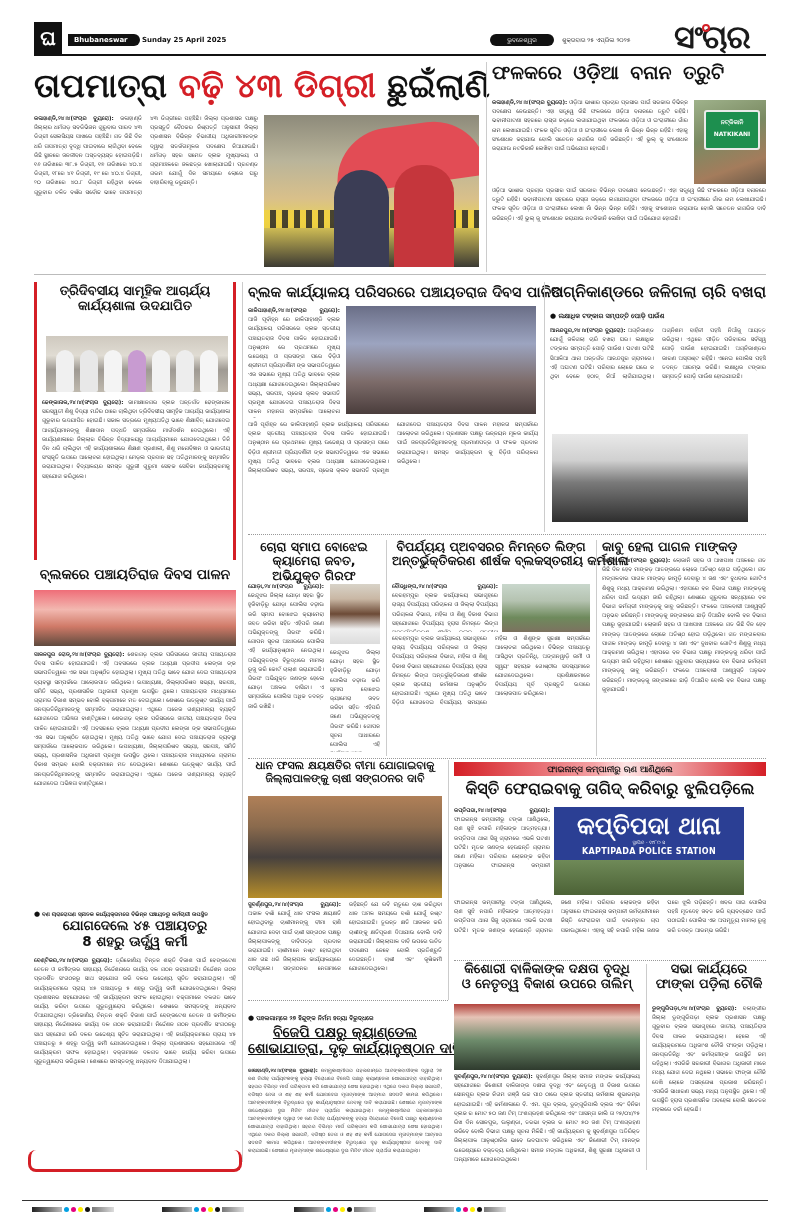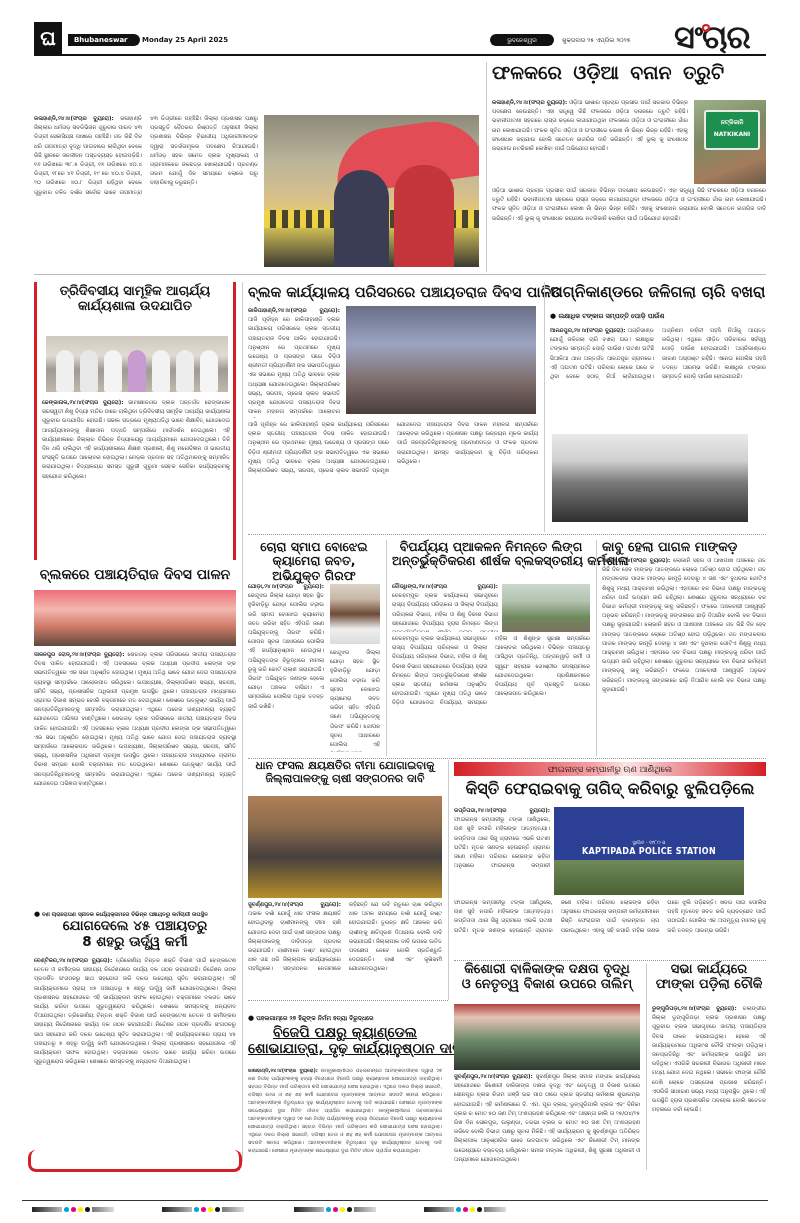--- a/index.html
+++ b/index.html
@@ -51,44 +51,49 @@
   .ph-block { background: linear-gradient(180deg,#ef6d78 0%,#f2b8b0 35%,#d07a68 65%,#5e4a3e 100%); }
   .ph-farm { background: linear-gradient(180deg,#b08058 0%,#8a6a4d 30%,#46403d 60%,#b78e2a 100%); }
   .ph-police { background: linear-gradient(180deg,#2b3f94 0%,#2b3f94 60%,#6f8a58 60%,#4c6236 100%); }
   .ph-police .sign-od { position:absolute; left:0; top:4px; width:100%; text-align:center; color:#fff; font-weight:bold; font-size:24px; line-height:30px; font-family: "DejaVu Serif", serif; }
   .ph-police .sign-en { position:absolute; left:0; top:40px; width:100%; text-align:center; color:#fff; font-weight:bold; font-size:8px; letter-spacing:.3px; }
   .ph-police .sign-sub { position:absolute; left:0; top:32px; width:100%; text-align:center; color:#fff; font-size:5px; }
   .ph-class { background: linear-gradient(180deg,#b3433d 0%,#e6c3b6 20%,#6d8b6b 55%,#2f3b2e 100%); }
 
   .red-box { position:absolute; border:3px solid #d41f26; border-radius:8px; }
 
-  .banner-red { position:absolute; background: linear-gradient(90deg,#d41f26 0%,#f5a2a5 45%,#fde4e4 55%,#d41f26 100%); color:#111; font-weight:normal; text-align:center; }
+  .banner-red { position:absolute; background: linear-gradient(90deg,#d41f26 0%,#f5a2a5 45%,#fde4e4 55%,#d41f26 100%); color:#111; font-weight:bold; text-align:center; }
 
   
   .regline { position:absolute; left:22px; top:1200px; width:746px; height:1px; background:#333; }
   .regset { position:absolute; top:1207px; display:flex; align-items:center; gap:2px; }
   .regset .bar { width:30px; height:5px; background: linear-gradient(90deg,#222,#bbb); }
   .regset .dot { width:5px; height:5px; border-radius:50%; }
   .regset .bar2 { width:22px; height:5px; background: linear-gradient(90deg,#777,#ddd); }
 </style>
 </head>
 <body>
 
 <div class="page">
 
   <div class="masthead">
     <div class="page-no">ଘ</div>
     <div class="city-pill">Bhubaneswar</div>
-    <div class="date-en">Monday 25 April 2025</div>
+    <div class="date-en">Sunday 25 April 2025</div>
     <div class="city-pill-od">ଭୁବନେଶ୍ୱର</div>
     <div class="date-od">ଶୁକ୍ରବାର ୨୫ ଏପ୍ରିଲ ୨୦୨୫</div>
     <div class="logo">ସଂଚାର</div>
     <div class="logo-dot"></div>
   </div>
 
+  <div class="block" style="left:0; top:64px; width:445px; height:44px; font-size:33px; font-weight:bold; line-height:44px; white-space:nowrap;">
+    <span>ତାପମାତ୍ରା</span>
+    <span class="red">ବଢ଼ି ୪୩ ଡିଗ୍ରୀ</span>
+    <span>ଛୁଇଁଲାଣି</span>
+  </div>
 
   <div class="block body-text cols2" style="left:0; top:114px; width:224px; height:150px;">
     <b>କଳାହାଣ୍ଡି,୨୪।୪(ସଂଚାର ବ୍ୟୁରୋ):</b>
     <span>କଳାହାଣ୍ଡି ଜିଲ୍ଲାର ଧର୍ମଗଡ଼ ସବଡିଭିଜନ ଗୁରୁବାର ପାରଦ ୪୩ ଡିଗ୍ରୀ ସେଲସିୟସ ପାଖରେ ପହଞ୍ଚିଛି। ଗତ କିଛି ଦିନ ଧରି ତାପମାତ୍ରା ବୃଦ୍ଧି ପାଇବାରେ ଲାଗିଥିବା ବେଳେ କିଛି ସ୍ଥାନରେ ଜନଜୀବନ ଅସ୍ତବ୍ୟସ୍ତ ହୋଇପଡ଼ିଛି। ୧୬ ତାରିଖରେ ୩୮.୫ ଡିଗ୍ରୀ, ୧୭ ତାରିଖରେ ୪୦.୪ ଡିଗ୍ରୀ, ୧୮ରେ ୪୧ ଡିଗ୍ରୀ, ୧୯ ରେ ୪୦.୪ ଡିଗ୍ରୀ, ୨୦ ତାରିଖରେ ୪୦.୮ ଡିଗ୍ରୀ ରହିଥିବା ବେଳେ ଗୁରୁବାର ଚଳିତ ବର୍ଷର ସର୍ବୋଚ୍ଚ ଭାବେ ତାପମାତ୍ରା ୪୩ ଡିଗ୍ରୀରେ ପହଞ୍ଚିଛି। ଜିଲ୍ଲା ପ୍ରଶାସନ ପକ୍ଷରୁ ପ୍ରସ୍ତୁତି ବୈଠକର ନିଷ୍ପତ୍ତି ଅନୁସାରୀ ଜିଲ୍ଲା ପ୍ରଶାସନ ବିଭିନ୍ନ ବିଭାଗୀୟ ଅଧିକାରୀମାନଙ୍କ ଦ୍ୱାରା ସତର୍କତାମୂଳକ ପଦକ୍ଷେପ ନିଆଯାଉଛି। ଧର୍ମଗଡ଼ ସହର ସମେତ ବ୍ଲକ ମୁଖ୍ୟାଳୟ ଓ ଗ୍ରାମାଞ୍ଚଳରେ ଜଳଛତ୍ର ଖୋଲାଯାଇଛି। ପ୍ରଚଣ୍ଡ ଗରମ ଯୋଗୁଁ ଦିନ ସମୟରେ ଲୋକେ ଘରୁ ବାହାରିବାକୁ ଡରୁଛନ୍ତି।</span>
   </div>
 
   <div class="photo ph-heat" style="left:230px; top:115px; width:215px; height:152px;">
     <div class="rail"></div>
     <div class="umb"></div>
     <div class="p1"></div>
@@ -140,21 +145,21 @@
     <b>କାଳିପାହାଣ୍ଡି,୨୪।୪(ସଂଚାର ବ୍ୟୁରୋ):</b>
     <span>ଆଜି ପୂର୍ବାହ୍ନ ରେ କାଳିପାହାଣ୍ଡି ବ୍ଲକ କାର୍ଯ୍ୟାଳୟ ପରିସରରେ ବ୍ଲକ ସ୍ତରୀୟ ପଞ୍ଚାୟତରାଜ ଦିବସ ପାଳିତ ହୋଇଯାଇଛି। ଅନୁଷ୍ଠାନ ରେ ପ୍ରଥମରେ ମୁଖ୍ୟ ଉଦ୍ଦେଶ୍ୟ ଓ ପ୍ରସଙ୍ଗ ପରେ ବିଡ଼ିଓ ଶ୍ରୀମତୀ ପ୍ରିୟଦର୍ଶିନୀ ଙ୍କ ସଭାପତିତ୍ୱରେ ଏକ ସଭାରେ ମୁଖ୍ୟ ଅତିଥି ଭାବରେ ବ୍ଲକ ଅଧ୍ୟକ୍ଷା ଯୋଗଦେଇଥିଲେ। ଜିଲ୍ଲାପରିଷଦ ସଭ୍ୟ, ସରପଞ୍ଚ, ପ୍ରେସ କ୍ଲବ ସଭାପତି ପ୍ରମୁଖ ଯୋଗଦେଇ ପଞ୍ଚାୟତରାଜ ଦିବସ ପାଳନ ମହାନତା ସମ୍ପର୍କରେ ଆଲୋଚନା କରିଥିଲେ। ପ୍ରଶାସନ ପକ୍ଷରୁ ଉନ୍ନୟନ ମୂଳକ କାର୍ଯ୍ୟ ପାଇଁ ଜନପ୍ରତିନିଧିମାନଙ୍କୁ ପ୍ରମାଣପତ୍ର ଓ ଫଳକ ପ୍ରଦାନ କରାଯାଇଥିଲା। ସମସ୍ତ କାର୍ଯ୍ୟକ୍ରମ କୁ ବିଡ଼ିଓ ପରିଚାଳନା କରିଥିଲେ।</span>
   </div>
   <div class="photo ph-stage" style="left:312px; top:306px; width:190px; height:108px;"></div>
   <div class="block body-text cols2" style="left:214px; top:420px; width:290px; height:100px;">
     <span>ଆଜି ପୂର୍ବାହ୍ନ ରେ କାଳିପାହାଣ୍ଡି ବ୍ଲକ କାର୍ଯ୍ୟାଳୟ ପରିସରରେ ବ୍ଲକ ସ୍ତରୀୟ ପଞ୍ଚାୟତରାଜ ଦିବସ ପାଳିତ ହୋଇଯାଇଛି। ଅନୁଷ୍ଠାନ ରେ ପ୍ରଥମରେ ମୁଖ୍ୟ ଉଦ୍ଦେଶ୍ୟ ଓ ପ୍ରସଙ୍ଗ ପରେ ବିଡ଼ିଓ ଶ୍ରୀମତୀ ପ୍ରିୟଦର୍ଶିନୀ ଙ୍କ ସଭାପତିତ୍ୱରେ ଏକ ସଭାରେ ମୁଖ୍ୟ ଅତିଥି ଭାବରେ ବ୍ଲକ ଅଧ୍ୟକ୍ଷା ଯୋଗଦେଇଥିଲେ। ଜିଲ୍ଲାପରିଷଦ ସଭ୍ୟ, ସରପଞ୍ଚ, ପ୍ରେସ କ୍ଲବ ସଭାପତି ପ୍ରମୁଖ ଯୋଗଦେଇ ପଞ୍ଚାୟତରାଜ ଦିବସ ପାଳନ ମହାନତା ସମ୍ପର୍କରେ ଆଲୋଚନା କରିଥିଲେ। ପ୍ରଶାସନ ପକ୍ଷରୁ ଉନ୍ନୟନ ମୂଳକ କାର୍ଯ୍ୟ ପାଇଁ ଜନପ୍ରତିନିଧିମାନଙ୍କୁ ପ୍ରମାଣପତ୍ର ଓ ଫଳକ ପ୍ରଦାନ କରାଯାଇଥିଲା। ସମସ୍ତ କାର୍ଯ୍ୟକ୍ରମ କୁ ବିଡ଼ିଓ ପରିଚାଳନା କରିଥିଲେ।</span>
   </div>
 
   <div class="rule-v" style="left:510px; top:282px; height:250px;"></div>
 
-  <div class="block hl" style="left:516px; top:284px; width:216px; font-size:15.5px; text-align:center; white-space:nowrap;">ଅଗ୍ନିକାଣ୍ଡରେ ଜଳିଗଲା ଚାରି ବଖରା</div>
+  <div class="block hl" style="left:516px; top:284px; width:216px; font-size:15.5px; text-align:right; white-space:nowrap;">ଅଗ୍ନିକାଣ୍ଡରେ ଜଳିଗଲା ଚାରି ବଖରା</div>
   <div class="block" style="left:516px; top:312px; width:216px; font-size:6.5px; font-weight:bold;">
     <span class="bullet">●</span>
     <span>ଲକ୍ଷାଧିକ ଟଙ୍କାର ସମ୍ପତ୍ତି ପୋଡ଼ି ପାଉଁଶ</span>
   </div>
   <div class="block body-text cols2" style="left:516px; top:326px; width:216px; height:100px;">
     <b>ଆନନ୍ଦପୁର,୨୪।୪(ସଂଚାର ବ୍ୟୁରୋ):</b>
     <span>ଅଗ୍ନିକାଣ୍ଡ ଯୋଗୁଁ ଜଳିଗଲା ଚାରି ବଖରା ଘର। ଲକ୍ଷାଧିକ ଟଙ୍କାର ସମ୍ପତ୍ତି ପୋଡ଼ି ପାଉଁଶ। ଘଟଣା ଘଟିଛି ସିଆଳିଆ ଥାନା ଅନ୍ତର୍ଗତ ଆନନ୍ଦପୁର ଗ୍ରାମରେ। ଏହି ଅଘଟଣ ଘଟିଛି। ପରିବାର ଲୋକେ ଘରେ ନ ଥିବା ବେଳେ ହଠାତ୍ ନିଆଁ ଲାଗିଯାଇଥିଲା। ଅଗ୍ନିଶମ ବାହିନୀ ପହଞ୍ଚି ନିଆଁକୁ ଆୟତ୍ତ କରିଥିଲା। ଏଥିରେ ପୀଡ଼ିତ ପରିବାରର ସର୍ବସ୍ୱ ପୋଡ଼ି ପାଉଁଶ ହୋଇଯାଇଛି। ଅଗ୍ନିକାଣ୍ଡର କାରଣ ଅସ୍ପଷ୍ଟ ରହିଛି। ଏନେଇ ପୋଲିସ ପହଞ୍ଚି ତଦନ୍ତ ଆରମ୍ଭ କରିଛି। ଲକ୍ଷାଧିକ ଟଙ୍କାର ସମ୍ପତ୍ତି ପୋଡ଼ି ପାଉଁଶ ହୋଇଯାଇଛି।</span>
   </div>
   <div class="photo ph-fire" style="left:518px; top:434px; width:196px; height:88px;"></div>
 
@@ -189,21 +194,21 @@
     <span>କେନ୍ଦୁଝର ଜିଲ୍ଲା ଯୋଡ଼ା ସହର ସ୍ଥିତ ହୁକିବାଡ଼ିରୁ ଯୋଡ଼ା ପୋଲିସ ଚଢ଼ାଉ କରି ସ୍ମାପ ବୋଝେଇ କ୍ୟାମେରା ଜବତ କରିବା ସହିତ ଏହିପରି ଜଣେ ଅଭିଯୁକ୍ତଙ୍କୁ ଗିରଫ କରିଛି। ଗୋପନ ସୂଚନା ଆଧାରରେ ପୋଲିସ ଏହି କାର୍ଯ୍ୟାନୁଷ୍ଠାନ ନେଇଥିଲା। ଅଭିଯୁକ୍ତଙ୍କ ବିରୁଦ୍ଧରେ ମାମଲା ରୁଜୁ କରି କୋର୍ଟ ଚାଲାଣ କରାଯାଇଛି। ଗିରଫ ଅଭିଯୁକ୍ତ ଜଣଙ୍କ ହେଲେ ଯୋଡ଼ା ଅଞ୍ଚଳର ବାସିନ୍ଦା। ଏ ସମ୍ପର୍କରେ ପୋଲିସ ଅଧିକ ତଦନ୍ତ ଜାରି ରଖିଛି।</span>
   </div>
   <div class="photo ph-face" style="left:296px; top:584px; width:50px; height:60px;"></div>
   <div class="block body-text" style="left:296px; top:648px; width:50px; height:104px;">
     <span>କେନ୍ଦୁଝର ଜିଲ୍ଲା ଯୋଡ଼ା ସହର ସ୍ଥିତ ହୁକିବାଡ଼ିରୁ ଯୋଡ଼ା ପୋଲିସ ଚଢ଼ାଉ କରି ସ୍ମାପ ବୋଝେଇ କ୍ୟାମେରା ଜବତ କରିବା ସହିତ ଏହିପରି ଜଣେ ଅଭିଯୁକ୍ତଙ୍କୁ ଗିରଫ କରିଛି। ଗୋପନ ସୂଚନା ଆଧାରରେ ପୋଲିସ ଏହି କାର୍ଯ୍ୟାନୁଷ୍ଠାନ ନେଇଥିଲା। ଅଭିଯୁକ୍ତଙ୍କ ବିରୁଦ୍ଧରେ ମାମଲା ରୁଜୁ କରି କୋର୍ଟ ଚାଲାଣ କରାଯାଇଛି। ଗିରଫ ଅଭିଯୁକ୍ତ ଜଣଙ୍କ ହେଲେ ଯୋଡ଼ା ଅଞ୍ଚଳର ବାସିନ୍ଦା। ଏ ସମ୍ପର୍କରେ ପୋଲିସ ଅଧିକ ତଦନ୍ତ ଜାରି ରଖିଛି।</span>
   </div>
 
   <div class="rule-v" style="left:352px; top:540px; height:216px;"></div>
 
   <div class="block hl" style="left:358px; top:540px; width:198px; font-size:12.5px;">
-    <div>ବିପର୍ଯ୍ୟୟ ପ୍ଆକଳନ ନିମନ୍ତେ ଲିଙ୍ଗ</div>
+    <div>ବିପର୍ଯ୍ୟୟ ପ୍ଅବସରର ନିମନ୍ତେ ଲିଙ୍ଗ</div>
     <div style="white-space:nowrap;">ଅନ୍ତର୍ଭୁକ୍ତିକରଣ ଶୀର୍ଷକ ବ୍ଲକସ୍ତରୀୟ କର୍ମଶାଳା</div>
   </div>
   <div class="block body-text" style="left:358px; top:582px; width:106px; height:50px;">
     <b>ବୌଦ୍ଧିଙ୍ଗ,୨୪।୪(ସଂଚାର ବ୍ୟୁରୋ):</b>
     <span>ବେରହମ୍ପୁର ବ୍ଲକ କାର୍ଯ୍ୟାଳୟ ସଭାଗୃହରେ ରାଜ୍ୟ ବିପର୍ଯ୍ୟୟ ପରିଚାଳନା ଓ ଜିଲ୍ଲା ବିପର୍ଯ୍ୟୟ ପରିଚାଳନା ବିଭାଗ, ମହିଳା ଓ ଶିଶୁ ବିକାଶ ବିଭାଗ ସହଯୋଗରେ ବିପର୍ଯ୍ୟୟ ହ୍ରାସ ନିମନ୍ତେ ଲିଙ୍ଗ ଅନ୍ତର୍ଭୁକ୍ତିକରଣ ଶୀର୍ଷକ ବ୍ଲକ ସ୍ତରୀୟ କର୍ମଶାଳା ଅନୁଷ୍ଠିତ ହୋଇଯାଇଛି। ଏଥିରେ ମୁଖ୍ୟ ଅତିଥି ଭାବେ ବିଡ଼ିଓ ଯୋଗଦେଇ ବିପର୍ଯ୍ୟୟ ସମୟରେ ମହିଳା ଓ ଶିଶୁଙ୍କ ସୁରକ୍ଷା ସମ୍ପର୍କରେ ଆଲୋଚନା କରିଥିଲେ। ବିଭିନ୍ନ ପଞ୍ଚାୟତରୁ ଆସିଥିବା ପ୍ରତିନିଧି, ଅଙ୍ଗନୱାଡ଼ି କର୍ମୀ ଓ ସ୍ୱୟଂ ସହାୟକ ଗୋଷ୍ଠୀର ସଦସ୍ୟମାନେ ଯୋଗଦେଇଥିଲେ। ପ୍ରଶିକ୍ଷକମାନେ ବିପର୍ଯ୍ୟୟ ପୂର୍ବ ପ୍ରସ୍ତୁତି ଉପରେ ଆଲୋକପାତ କରିଥିଲେ।</span>
   </div>
   <div class="photo ph-meet" style="left:468px; top:584px; width:88px; height:48px;"></div>
   <div class="block body-text cols2" style="left:358px; top:634px; width:198px; height:120px;">
     <span>ବେରହମ୍ପୁର ବ୍ଲକ କାର୍ଯ୍ୟାଳୟ ସଭାଗୃହରେ ରାଜ୍ୟ ବିପର୍ଯ୍ୟୟ ପରିଚାଳନା ଓ ଜିଲ୍ଲା ବିପର୍ଯ୍ୟୟ ପରିଚାଳନା ବିଭାଗ, ମହିଳା ଓ ଶିଶୁ ବିକାଶ ବିଭାଗ ସହଯୋଗରେ ବିପର୍ଯ୍ୟୟ ହ୍ରାସ ନିମନ୍ତେ ଲିଙ୍ଗ ଅନ୍ତର୍ଭୁକ୍ତିକରଣ ଶୀର୍ଷକ ବ୍ଲକ ସ୍ତରୀୟ କର୍ମଶାଳା ଅନୁଷ୍ଠିତ ହୋଇଯାଇଛି। ଏଥିରେ ମୁଖ୍ୟ ଅତିଥି ଭାବେ ବିଡ଼ିଓ ଯୋଗଦେଇ ବିପର୍ଯ୍ୟୟ ସମୟରେ ମହିଳା ଓ ଶିଶୁଙ୍କ ସୁରକ୍ଷା ସମ୍ପର୍କରେ ଆଲୋଚନା କରିଥିଲେ। ବିଭିନ୍ନ ପଞ୍ଚାୟତରୁ ଆସିଥିବା ପ୍ରତିନିଧି, ଅଙ୍ଗନୱାଡ଼ି କର୍ମୀ ଓ ସ୍ୱୟଂ ସହାୟକ ଗୋଷ୍ଠୀର ସଦସ୍ୟମାନେ ଯୋଗଦେଇଥିଲେ। ପ୍ରଶିକ୍ଷକମାନେ ବିପର୍ଯ୍ୟୟ ପୂର୍ବ ପ୍ରସ୍ତୁତି ଉପରେ ଆଲୋକପାତ କରିଥିଲେ।</span>
   </div>
@@ -233,20 +238,21 @@
 
   <div class="banner-red" style="left:420px; top:762px; width:312px; height:14px; font-size:8.5px; line-height:14px;">
     <span>ଫାଇନାନ୍ସ କମ୍ପାନୀରୁ ଋଣ ଆଣିଥିଲେ</span>
   </div>
   <div class="block hl" style="left:420px; top:780px; width:312px; font-size:16px; white-space:nowrap;">କିସ୍ତି ଫେରାଇବାକୁ ତାଗିଦ୍ କରିବାରୁ ଝୁଲିପଡ଼ିଲେ</div>
   <div class="block body-text" style="left:420px; top:806px; width:96px; height:64px;">
     <b>କପ୍ତିପଦା,୨୪।୪(ସଂଚାର ବ୍ୟୁରୋ):</b>
     <span>ଫାଇନାନ୍ସ କମ୍ପାନୀରୁ ଟଙ୍କା ଆଣିଥିଲେ, ଋଣ ସୁଝି ନପାରି ମହିଳାଙ୍କ ଆତ୍ମହତ୍ୟା। କପ୍ତିପଦା ଥାନା ସିଜୁ ଗ୍ରାମରେ ଏଭଳି ଘଟଣା ଘଟିଛି। ମୃତକ ଜଣଙ୍କ ହେଉଛନ୍ତି ଗ୍ରାମର ଜଣେ ମହିଳା। ପରିବାର ଲୋକଙ୍କ କହିବା ଅନୁସାରେ ଫାଇନାନ୍ସ କମ୍ପାନୀ କର୍ମଚାରୀମାନେ କିସ୍ତି ଫେରାଇବା ପାଇଁ ବାରମ୍ବାର ଚାପ ପକାଉଥିଲେ। ଏହାକୁ ସହି ନପାରି ମହିଳା ଜଣକ ଘରେ ଝୁଲି ପଡ଼ିଛନ୍ତି। ଖବର ପାଇ ପୋଲିସ ପହଞ୍ଚି ମୃତଦେହ ଜବତ କରି ବ୍ୟବଚ୍ଛେଦ ପାଇଁ ପଠାଇଛି। ପୋଲିସ ଏକ ଅପମୃତ୍ୟୁ ମାମଲା ରୁଜୁ କରି ତଦନ୍ତ ଆରମ୍ଭ କରିଛି।</span>
   </div>
   <div class="photo ph-police" style="left:520px; top:807px; width:190px; height:88px;">
+    <div class="sign-od">କପ୍ତିପଦା ଥାନା</div>
     <div class="sign-sub">ସ୍ଥାପିତ - ୧୯୮୦ ସ</div>
     <div class="sign-en">KAPTIPADA POLICE STATION</div>
   </div>
   <div class="block body-text cols3" style="left:420px; top:898px; width:312px; height:98px;">
     <span>ଫାଇନାନ୍ସ କମ୍ପାନୀରୁ ଟଙ୍କା ଆଣିଥିଲେ, ଋଣ ସୁଝି ନପାରି ମହିଳାଙ୍କ ଆତ୍ମହତ୍ୟା। କପ୍ତିପଦା ଥାନା ସିଜୁ ଗ୍ରାମରେ ଏଭଳି ଘଟଣା ଘଟିଛି। ମୃତକ ଜଣଙ୍କ ହେଉଛନ୍ତି ଗ୍ରାମର ଜଣେ ମହିଳା। ପରିବାର ଲୋକଙ୍କ କହିବା ଅନୁସାରେ ଫାଇନାନ୍ସ କମ୍ପାନୀ କର୍ମଚାରୀମାନେ କିସ୍ତି ଫେରାଇବା ପାଇଁ ବାରମ୍ବାର ଚାପ ପକାଉଥିଲେ। ଏହାକୁ ସହି ନପାରି ମହିଳା ଜଣକ ଘରେ ଝୁଲି ପଡ଼ିଛନ୍ତି। ଖବର ପାଇ ପୋଲିସ ପହଞ୍ଚି ମୃତଦେହ ଜବତ କରି ବ୍ୟବଚ୍ଛେଦ ପାଇଁ ପଠାଇଛି। ପୋଲିସ ଏକ ଅପମୃତ୍ୟୁ ମାମଲା ରୁଜୁ କରି ତଦନ୍ତ ଆରମ୍ଭ କରିଛି।</span>
   </div>
 
   <div class="dotted-h" style="left:214px; top:1000px; width:200px;"></div>
   <div class="dotted-h" style="left:420px; top:960px; width:312px;"></div>
 

